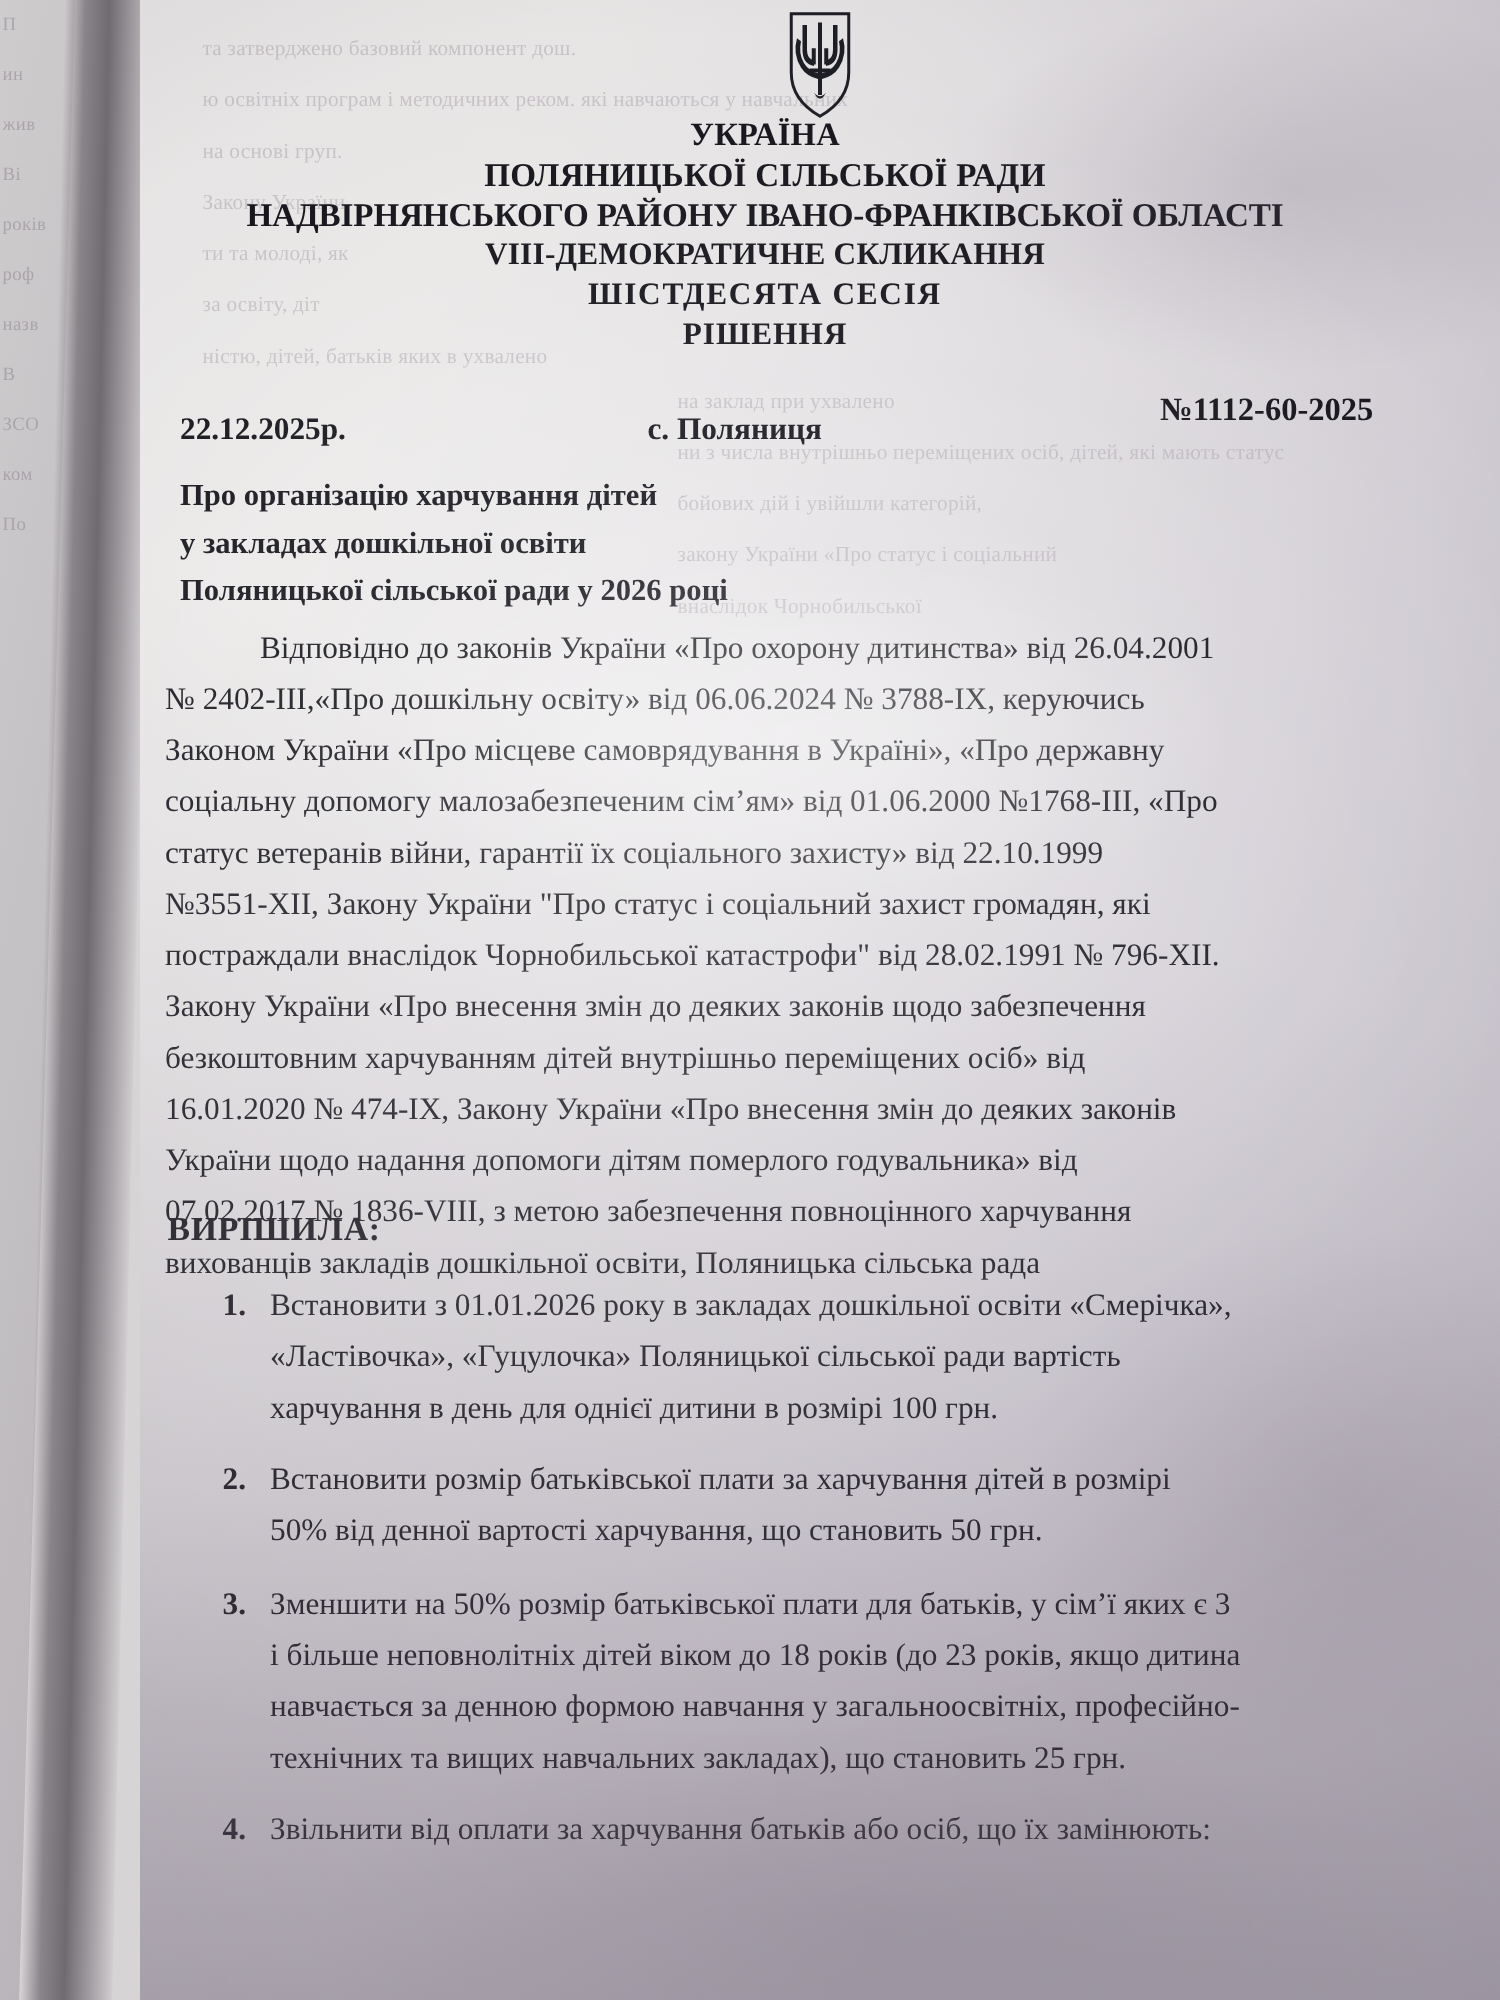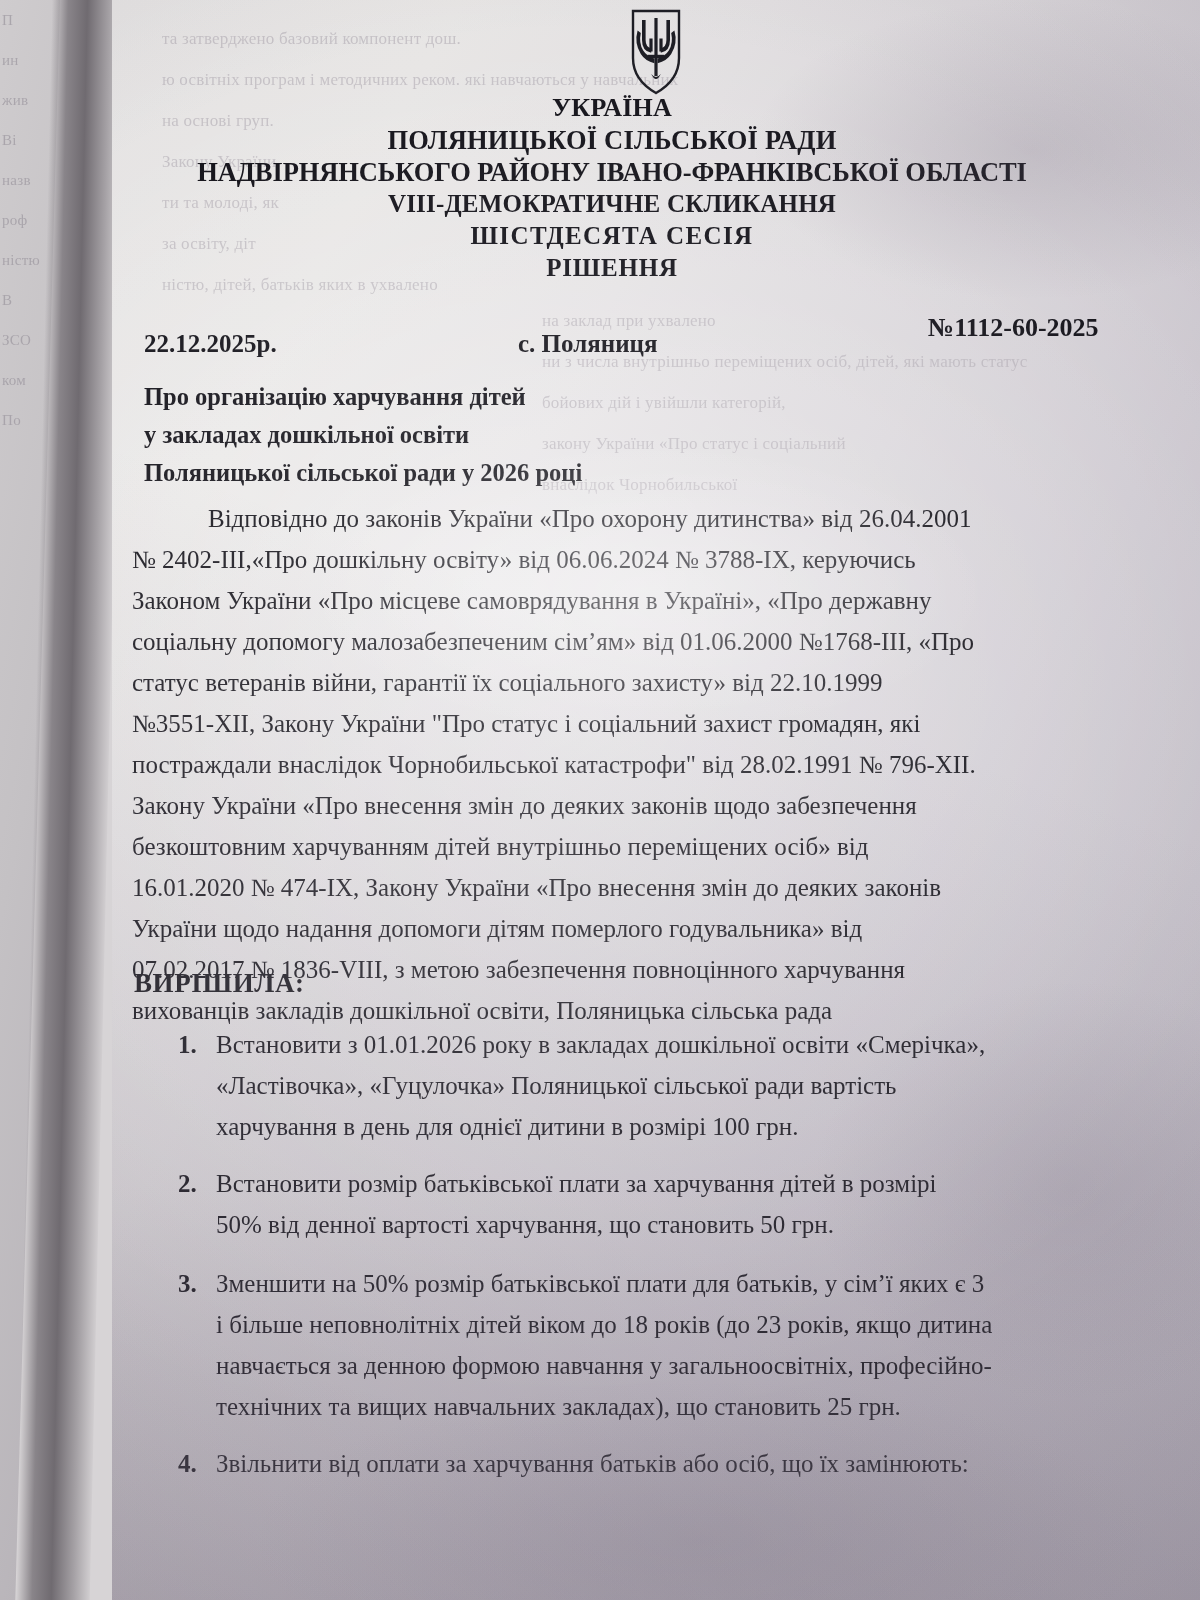--- a/index.html
+++ b/index.html
@@ -202,23 +202,23 @@
 <body>
 
 <div class="photo">
 
   <div class="underpage"></div>
   <div class="underpage-text">
       <div>П</div>
       <div>ин</div>
       <div>жив</div>
       <div>Ві</div>
+      <div>років</div>
+      <div>роф</div>
       <div>назв</div>
-      <div>роф</div>
-      <div>ністю</div>
       <div>В</div>
       <div>ЗСО</div>
       <div>ком</div>
       <div>По</div>
     </div>
   <div class="spine-shadow"></div>
 
   <div class="sheet">
 
     <div class="ghost" style="left:50px; top:18px; width:1000px;">

